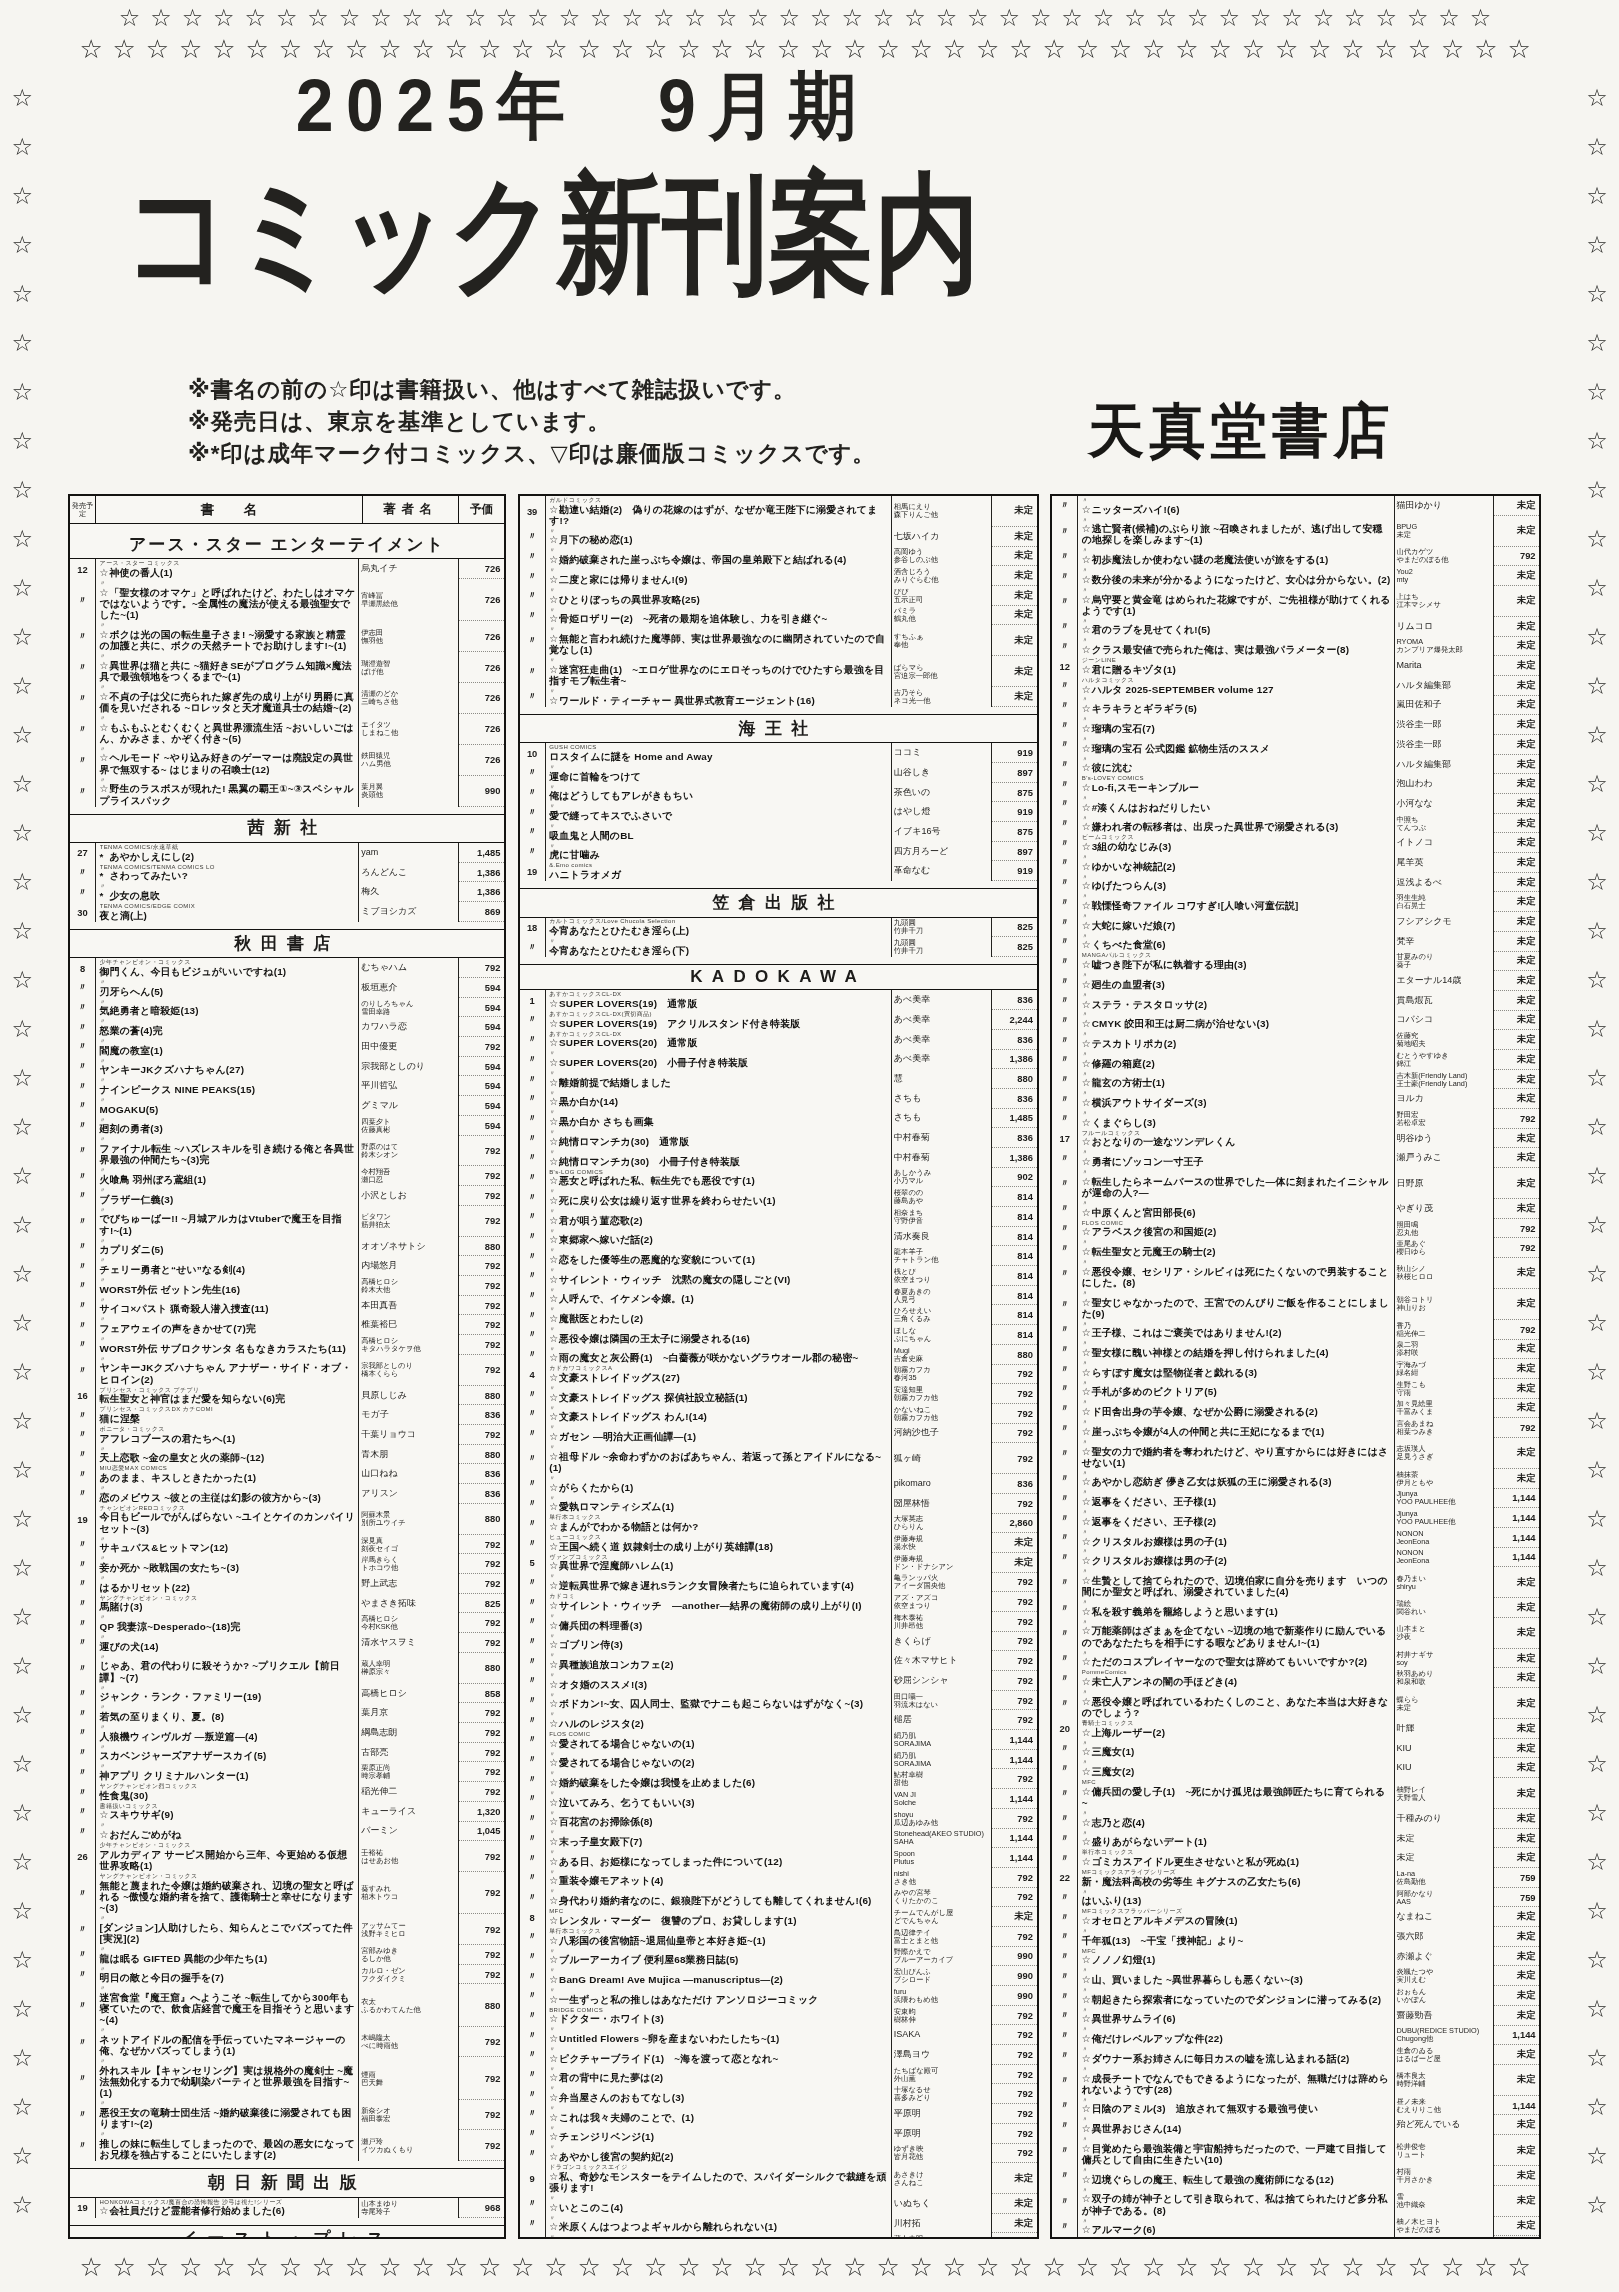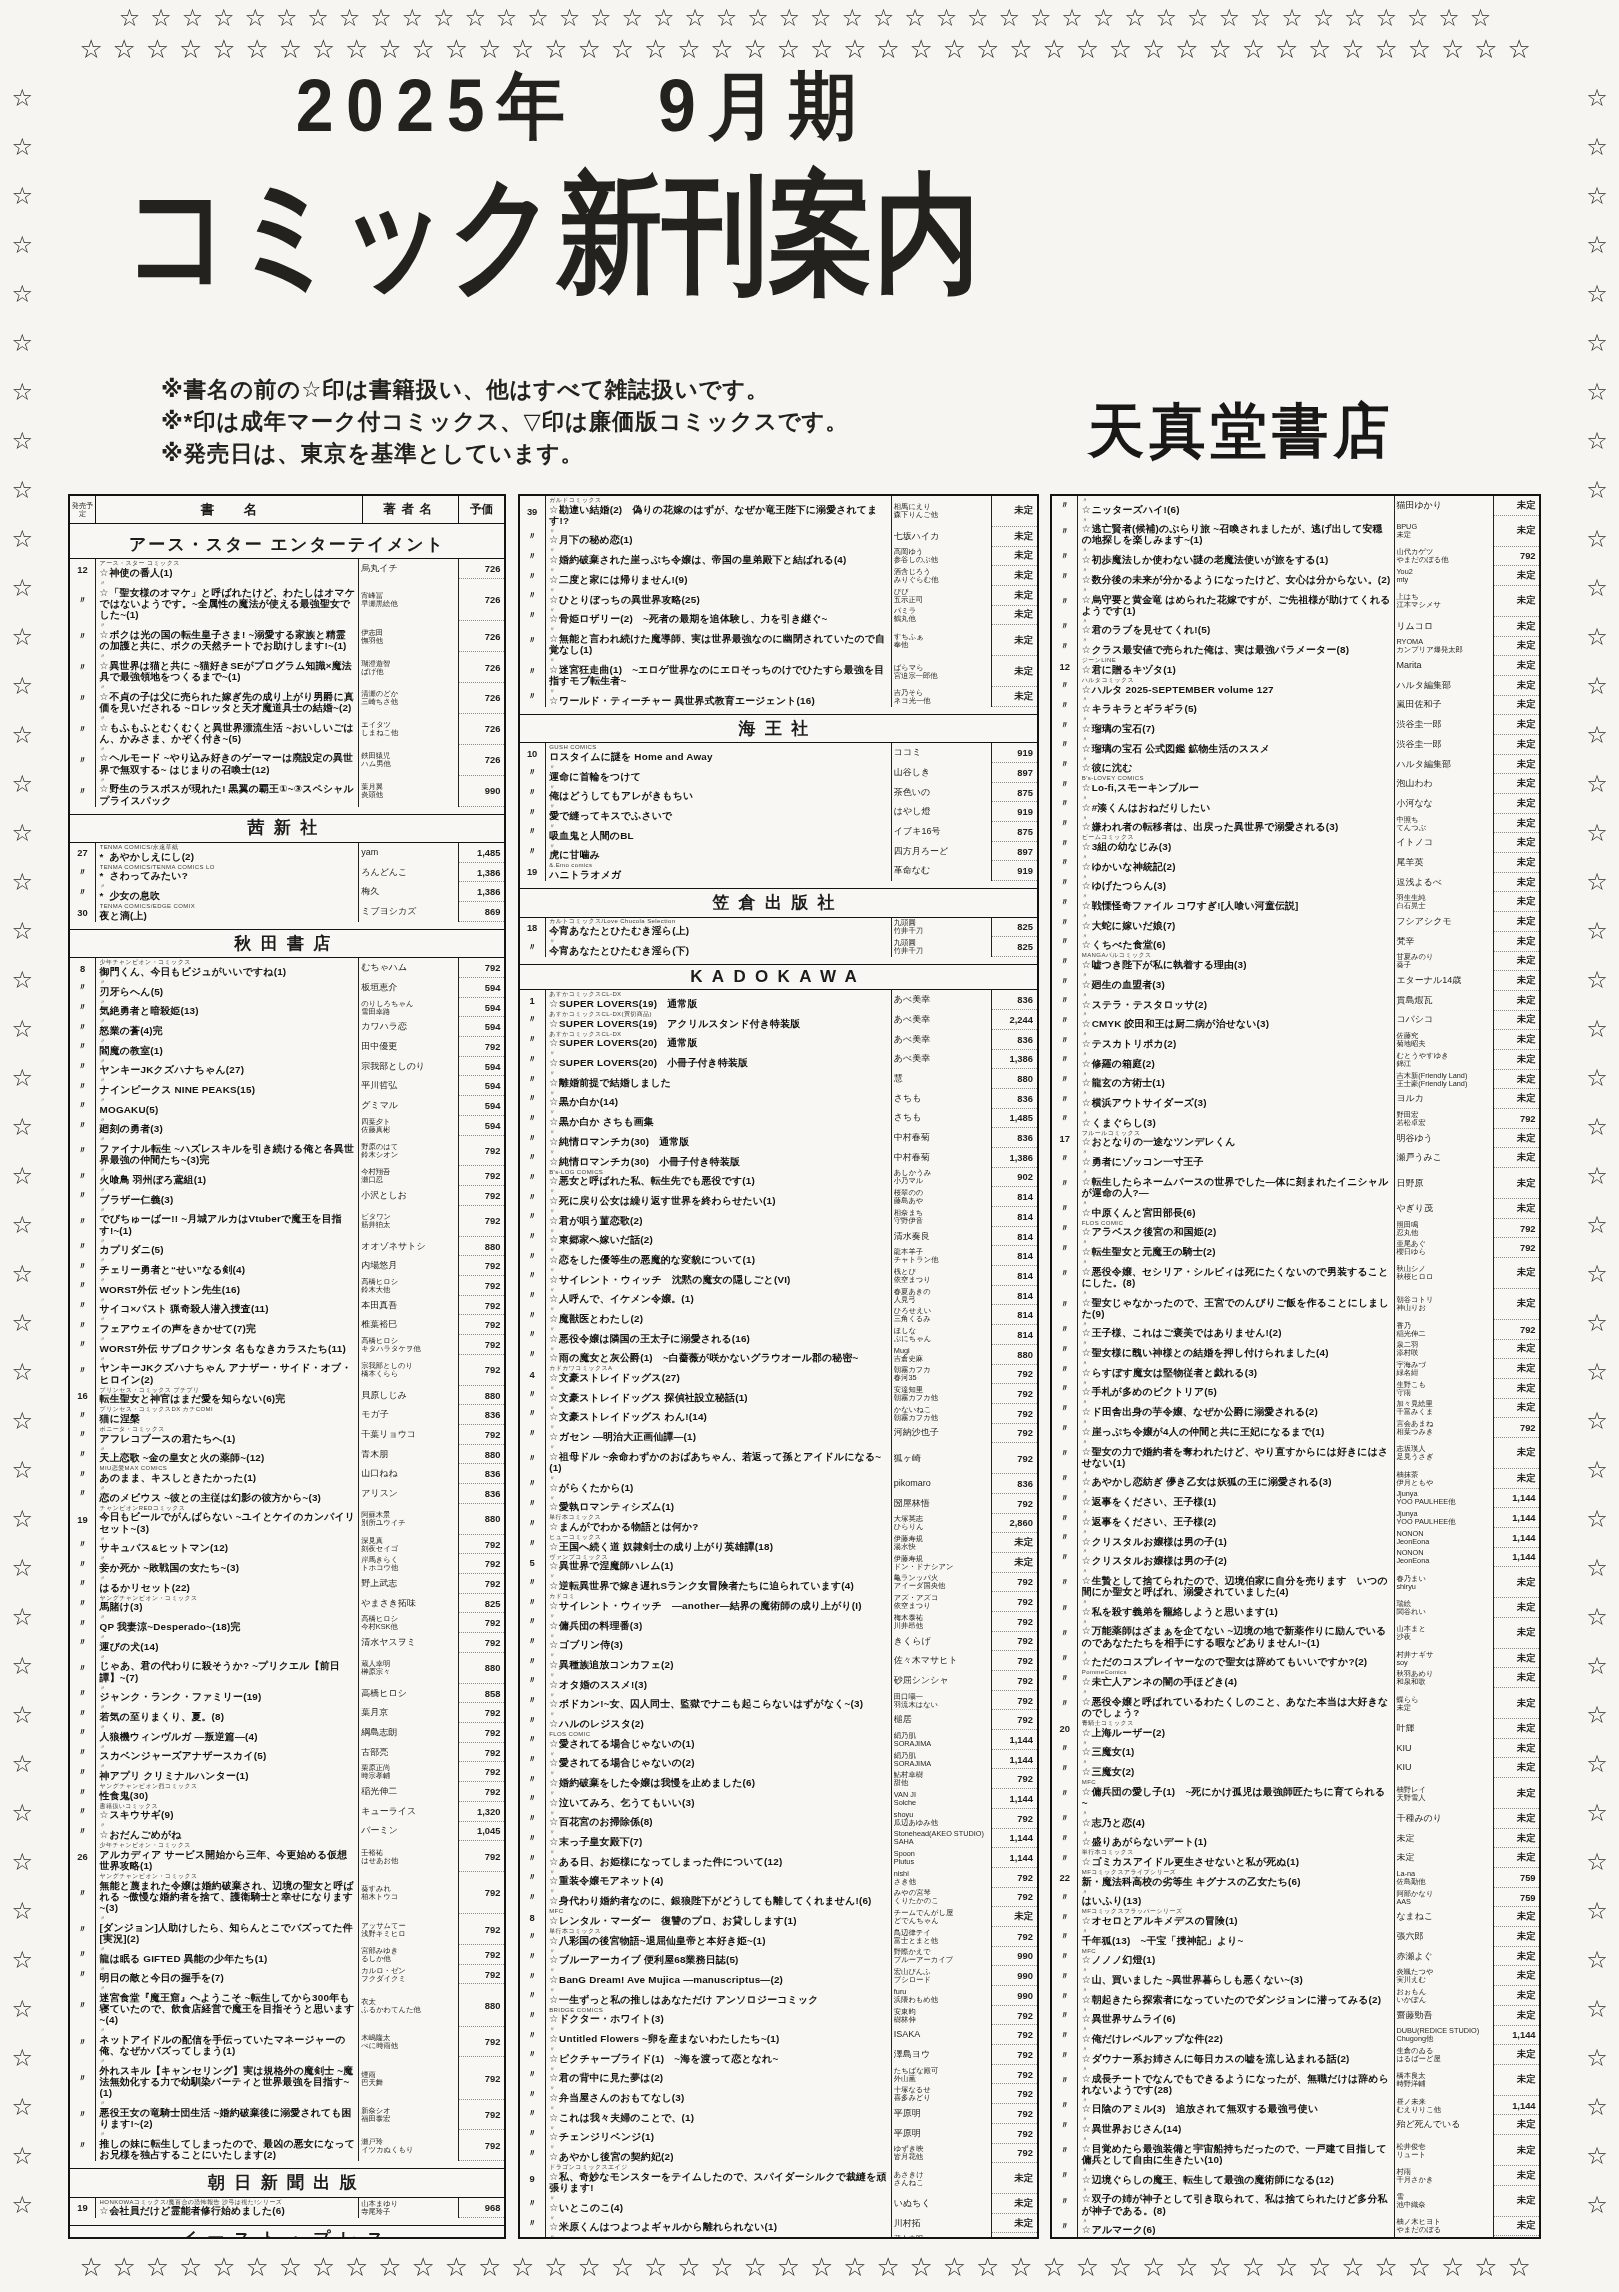--- a/index.html
+++ b/index.html
@@ -18,21 +18,21 @@
   #star-left{left:7.2px;}
   #star-right{left:1582px;}
   .star-col span{display:block;font-size:24px;line-height:49px;}
   
   .hdr-period{position:absolute;top:61px;left:202px;width:761px;text-align:center;
     font-size:68px;font-weight:900;letter-spacing:12.5px;color:#23221f;
     transform:scaleY(1.08);}
   .hdr-title{position:absolute;top:148px;left:107px;width:967px;text-align:center;
     font-size:115px;font-weight:900;letter-spacing:0px;color:#23221f;white-space:nowrap;
     transform:scaleX(0.92) scaleY(1.12);transform-origin:left top;}
-  .hdr-notes{position:absolute;top:374px;left:161px;font-size:22.4px;font-weight:600;
+  .hdr-notes{position:absolute;top:374px;left:188px;font-size:22.4px;font-weight:600;
     color:#23221f;line-height:32px;letter-spacing:0.9px;}
   .hdr-store{position:absolute;top:394px;left:1088px;font-size:56px;font-weight:900;
     letter-spacing:5.4px;color:#191816;transform:scaleY(1.05);}
   
   #columns{position:absolute;top:494px;left:68px;display:flex;gap:11.6px;}
   .col-box{border:2.7px solid #141311;background:#f8f7f3;height:1745px;overflow:hidden;box-sizing:border-box;}
   .col-box.c0{width:438px;}
   .col-box.c1{width:521px;}
   .col-box.c2{width:491px;}
   .thead{display:flex;border-bottom:1.8px solid #141311;align-items:stretch;height:27px;}
@@ -155,22 +155,22 @@
     <span>☆</span>
     <span>☆</span>
     <span>☆</span>
   </div>
 <div class="star-row" id="star-bottom">☆☆☆☆☆☆☆☆☆☆☆☆☆☆☆☆☆☆☆☆☆☆☆☆☆☆☆☆☆☆☆☆☆☆☆☆☆☆☆☆☆☆☆☆</div>
 
 <div class="hdr-period">2025年　9月期</div>
 <div class="hdr-title">コミック新刊案内</div>
 <div class="hdr-notes">
   <div>※書名の前の☆印は書籍扱い、他はすべて雑誌扱いです。</div>
+  <div>※発売日は、東京を基準としています。</div>
   <div>※*印は成年マーク付コミックス、▽印は廉価版コミックスです。</div>
-  <div>※発売日は、東京を基準としています。</div>
 </div>
 <div class="hdr-store">天真堂書店</div>
 
 <div id="columns">
     <div class="col-box c0">
       <div class="thead">
         <div class="h-date">発売予定</div>
         <div class="h-title">書名</div>
         <div class="h-author">著者名</div>
         <div class="h-price">予価</div>

